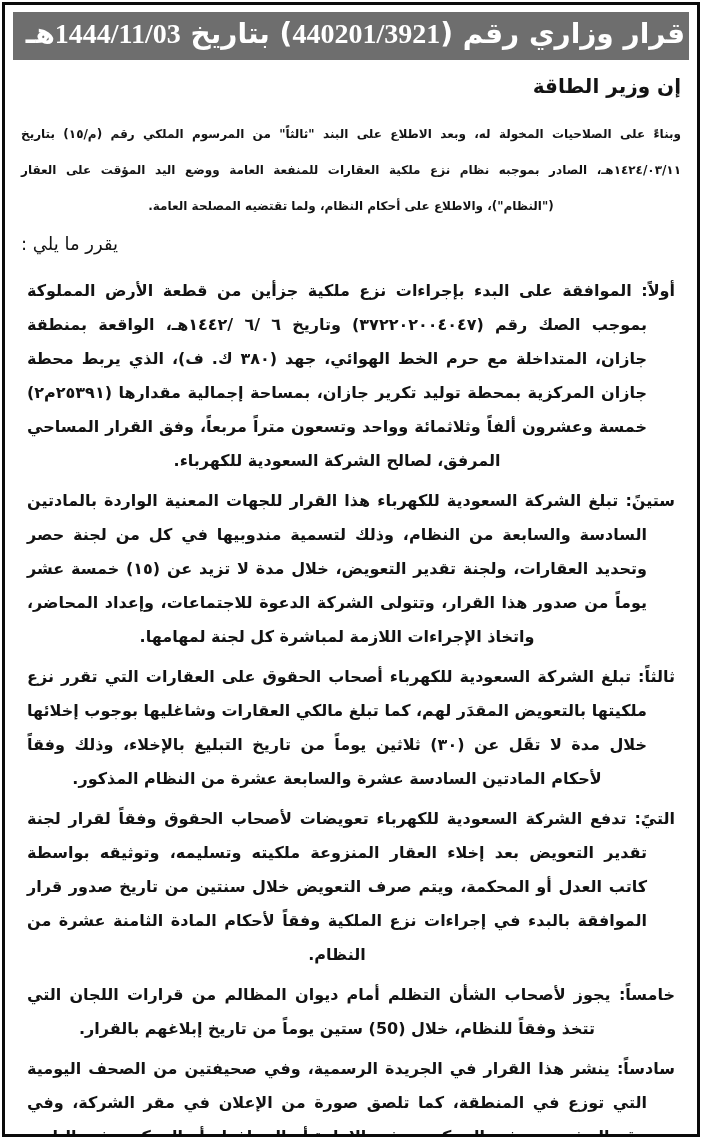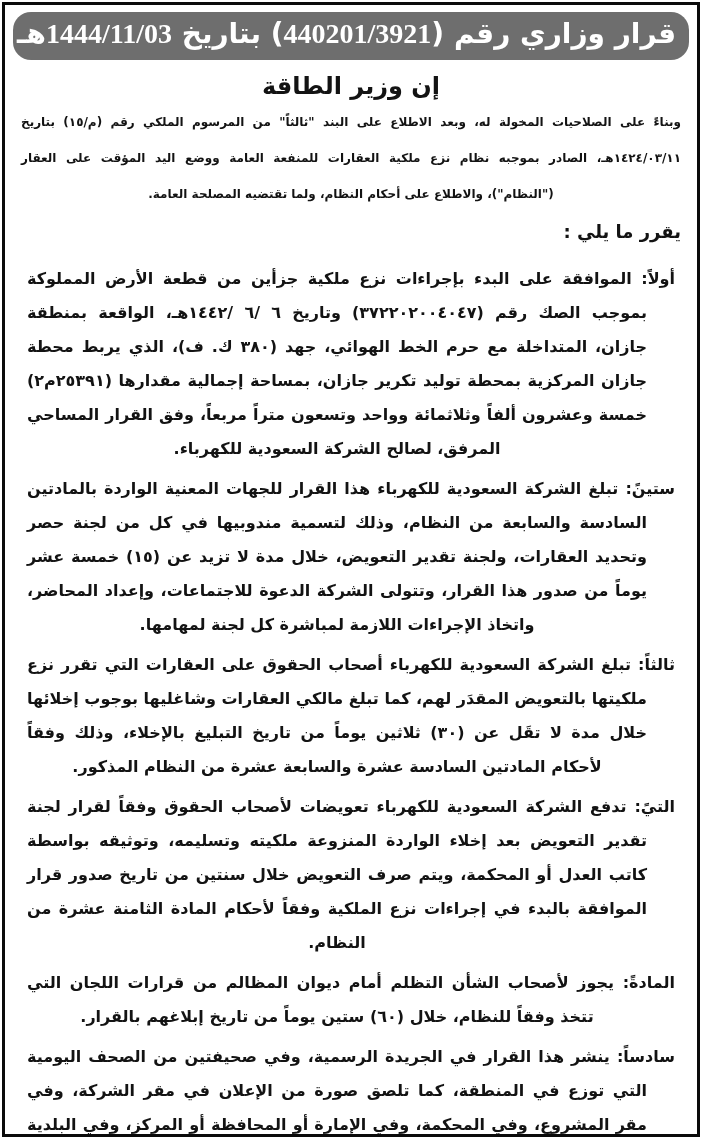--- a/index.html
+++ b/index.html
@@ -15,55 +15,53 @@
     margin: 2px;
     border: 3px solid #0a0a0a;
     background: #ffffff;
     overflow: hidden;
     direction: rtl;
   }
   .title-bar {
     margin: 7px 8px 0 8px;
     background: #6e6e6e;
     color: #ffffff;
-    text-align: left;
+    text-align: right;
     font-weight: bold;
     font-size: 28px;
     line-height: 34px;
     padding: 5px 4px 9px 4px;
-    border-radius: 18px;
   }
   .title-bar .num {
     font-family: "Liberation Serif", serif;
     font-weight: bold;
     letter-spacing: 0.5px;
   }
   .doc {
     padding: 0 16px;
     color: #131313;
   }
   .minister-heading {
-    text-align: center;
-    font-size: 24px;
+    font-size: 20px;
     font-weight: bold;
-    margin: 11px 0 3px 0;
+    margin: 11px 0 15px 0;
     line-height: 30px;
   }
   .intro {
     font-size: 12px;
     font-weight: bold;
     line-height: 36px;
     text-align: justify;
     text-align-last: center;
     margin: 2px 0 0 0;
   }
   .decides {
-    text-align: right;
+    text-align: left;
     font-size: 18px;
-    font-weight: bold;
+    font-weight: normal;
     margin: 4px 0 14px 0;
     line-height: 32px;
   }
   .item {
     font-size: 16px;
     font-weight: bold;
     line-height: 34px;
     text-align: justify;
     text-align-last: center;
     padding-right: 28px;
@@ -87,20 +85,20 @@
     <p class="intro">وبناءً على الصلاحيات المخولة له، وبعد الاطلاع على البند "ثالثاً" من المرسوم الملكي رقم (م/١٥) بتاريخ ١٤٢٤/٠٣/١١هـ، الصادر بموجبه نظام نزع ملكية العقارات للمنفعة العامة ووضع اليد المؤقت على العقار ("النظام")، والاطلاع على أحكام النظام، ولما تقتضيه المصلحة العامة.</p>
 
     <p class="decides">يقرر ما يلي :</p>
 
     <p class="item"><span>أولاً:</span> <span>الموافقة على البدء بإجراءات نزع ملكية جزأين من قطعة الأرض المملوكة بموجب الصك رقم (٣٧٢٢٠٢٠٠٤٠٤٧) وتاريخ ٦ /٦ /١٤٤٢هـ، الواقعة بمنطقة جازان، المتداخلة مع حرم الخط الهوائي، جهد (٣٨٠ ك. ف)، الذي يربط محطة جازان المركزية بمحطة توليد تكرير جازان، بمساحة إجمالية مقدارها (٢٥٣٩١م٢) خمسة وعشرون ألفاً وثلاثمائة وواحد وتسعون متراً مربعاً، وفق القرار المساحي المرفق، لصالح الشركة السعودية للكهرباء.</span></p>
 
     <p class="item"><span>ستينً:</span> <span>تبلغ الشركة السعودية للكهرباء هذا القرار للجهات المعنية الواردة بالمادتين السادسة والسابعة من النظام، وذلك لتسمية مندوبيها في كل من لجنة حصر وتحديد العقارات، ولجنة تقدير التعويض، خلال مدة لا تزيد عن (١٥) خمسة عشر يوماً من صدور هذا القرار، وتتولى الشركة الدعوة للاجتماعات، وإعداد المحاضر، واتخاذ الإجراءات اللازمة لمباشرة كل لجنة لمهامها.</span></p>
 
     <p class="item"><span>ثالثاً:</span> <span>تبلغ الشركة السعودية للكهرباء أصحاب الحقوق على العقارات التي تقرر نزع ملكيتها بالتعويض المقدَر لهم، كما تبلغ مالكي العقارات وشاغليها بوجوب إخلائها خلال مدة لا تقَل عن (٣٠) ثلاثين يوماً من تاريخ التبليغ بالإخلاء، وذلك وفقاً لأحكام المادتين السادسة عشرة والسابعة عشرة من النظام المذكور.</span></p>
 
-    <p class="item"><span>التيً:</span> <span>تدفع الشركة السعودية للكهرباء تعويضات لأصحاب الحقوق وفقاً لقرار لجنة تقدير التعويض بعد إخلاء الواردة المنزوعة ملكيته وتسليمه، وتوثيقه بواسطة كاتب العدل أو المحكمة، ويتم صرف التعويض خلال سنتين من تاريخ صدور قرار الموافقة بالبدء في إجراءات نزع الملكية وفقاً لأحكام المادة الثامنة عشرة من النظام.</span></p>
+    <p class="item"><span>التيً:</span> <span>تدفع الشركة السعودية للكهرباء تعويضات لأصحاب الحقوق وفقاً لقرار لجنة تقدير التعويض بعد إخلاء العقار المنزوعة ملكيته وتسليمه، وتوثيقه بواسطة كاتب العدل أو المحكمة، ويتم صرف التعويض خلال سنتين من تاريخ صدور قرار الموافقة بالبدء في إجراءات نزع الملكية وفقاً لأحكام المادة الثامنة عشرة من النظام.</span></p>
 
-    <p class="item"><span>المادةً:</span> <span>يجوز لأصحاب الشأن التظلم أمام ديوان المظالم من قرارات اللجان التي تتخذ وفقاً للنظام، خلال (٦٠) ستين يوماً من تاريخ إبلاغهم بالقرار.</span></p>
+    <p class="item"><span>خامساً:</span> <span>يجوز لأصحاب الشأن التظلم أمام ديوان المظالم من قرارات اللجان التي تتخذ وفقاً للنظام، خلال (50) ستين يوماً من تاريخ إبلاغهم بالقرار.</span></p>
 
     <p class="item"><span>سادساً:</span> <span>ينشر هذا القرار في الجريدة الرسمية، وفي صحيفتين من الصحف اليومية التي توزع في المنطقة، كما تلصق صورة من الإعلان في مقر الشركة، وفي مقر المشروع، وفي المحكمة، وفي الإمارة أو المحافظة أو المركز، وفي البلدية التي يقع العقار في دائرة اختصاصها.</span></p>
 
   </div>
 </div>
 
 </body></html>

